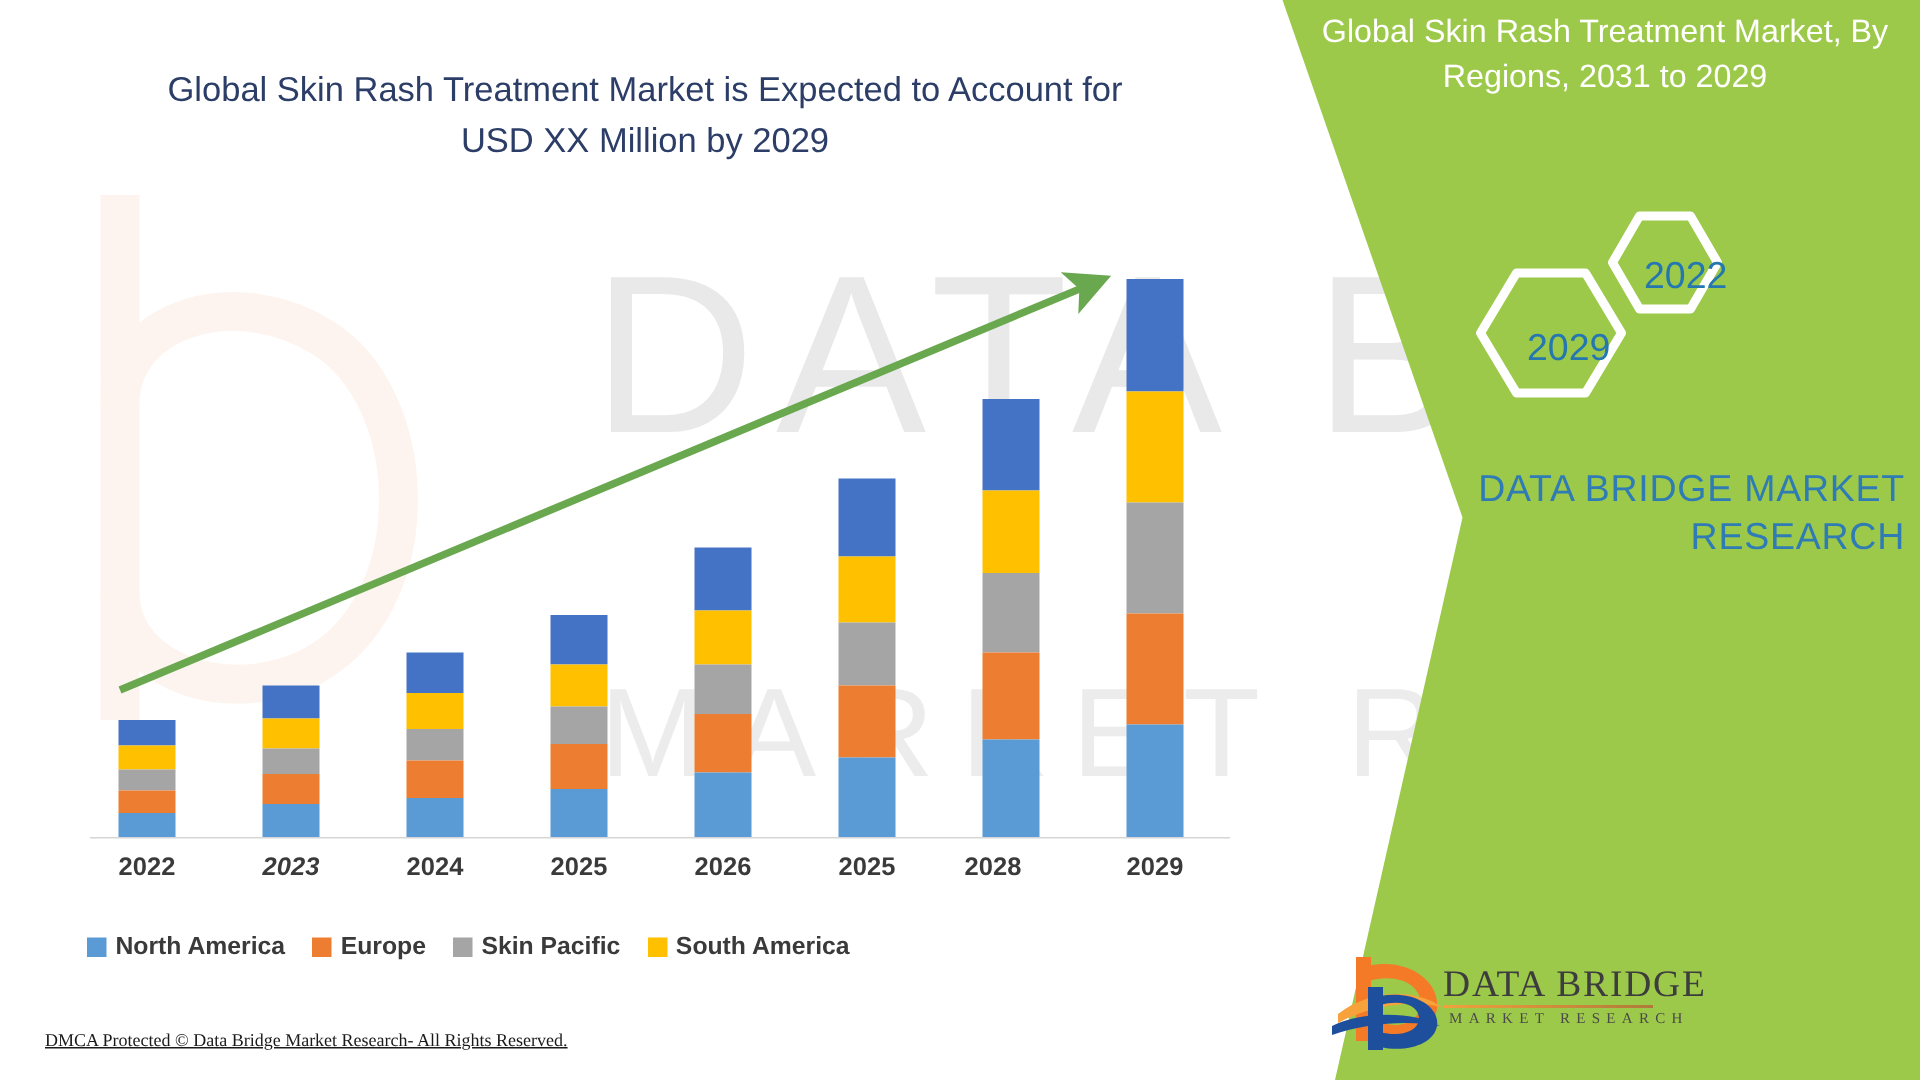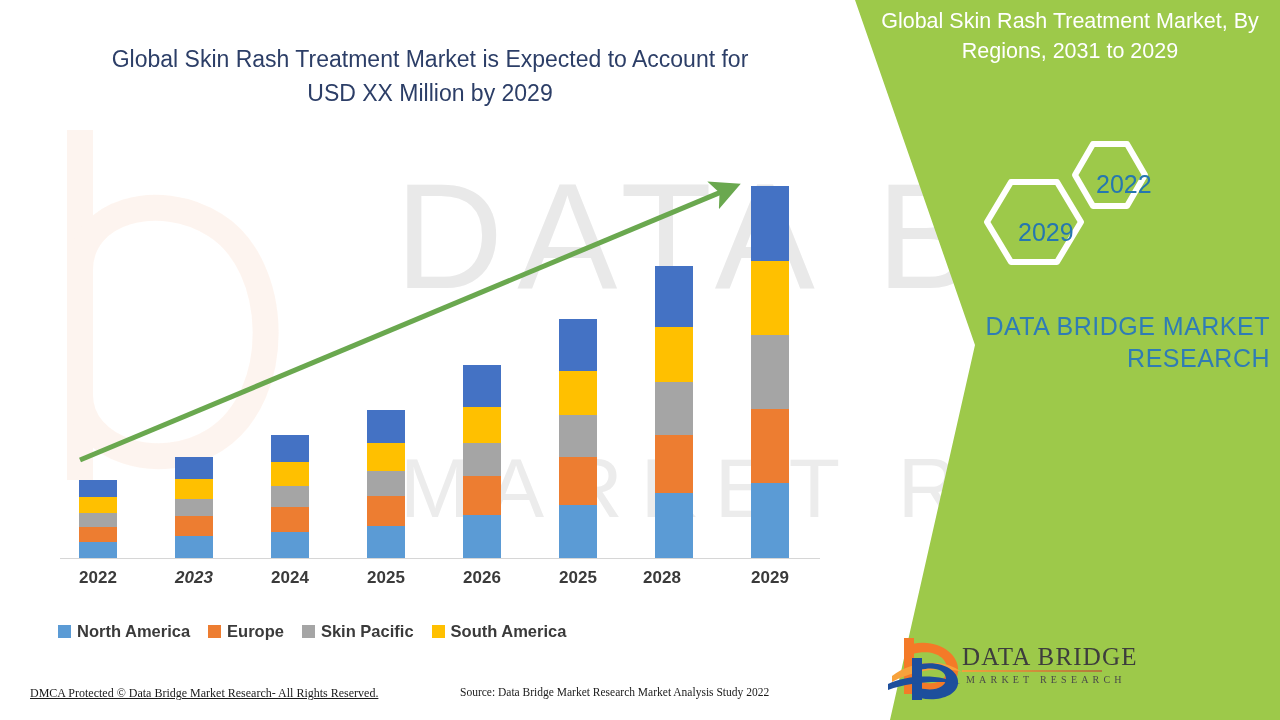--- a/index.html
+++ b/index.html
@@ -215,21 +215,20 @@
         <span class="legend-swatch" style="background: rgb(165, 165, 165);"></span>
         <span class="legend-label">Skin Pacific</span>
       </div>
       <div class="legend-item">
         <span class="legend-swatch" style="background: rgb(255, 192, 0);"></span>
         <span class="legend-label">South America</span>
       </div>
     </div>
 
   <div class="footer-left">DMCA Protected © Data Bridge Market Research- All Rights Reserved.</div>
-  <div class="footer-right">Source: Data Bridge Market Research Market Analysis Study 2022</div>
 
   <svg class="green-panel" viewBox="0 0 1280 720" preserveAspectRatio="none" aria-hidden="true">
     <path id="green-shape" d="M855,0 L1280,0 L1280,720 L890,720 L975,345 Z" fill="#9dc94a"></path>
   </svg>
 
   <div class="gp-title">Global Skin Rash Treatment Market, By Regions, 2031 to 2029</div>
 
   <div class="hexwrap">
     <svg viewBox="0 0 210 150" width="210" height="150" aria-hidden="true">
       <polygon points="118,14 152,14 170,45 152,76 118,76 100,45" fill="none" stroke="#ffffff" stroke-width="6" stroke-linejoin="round"></polygon>

